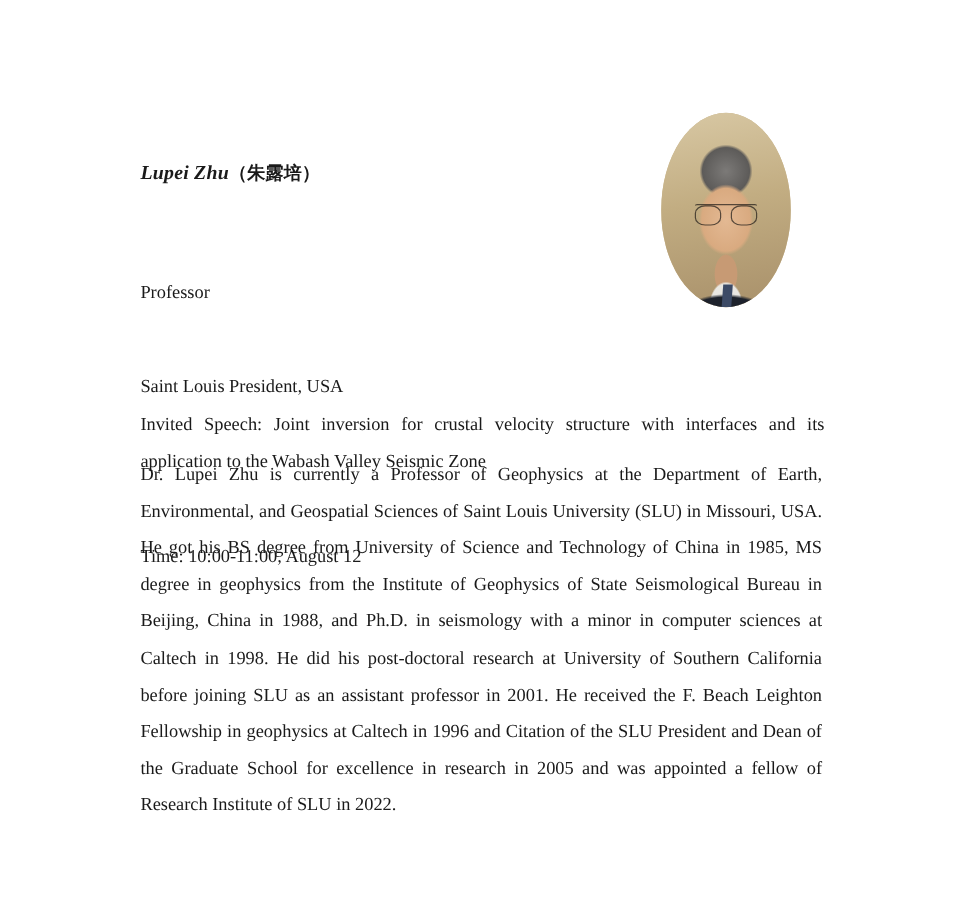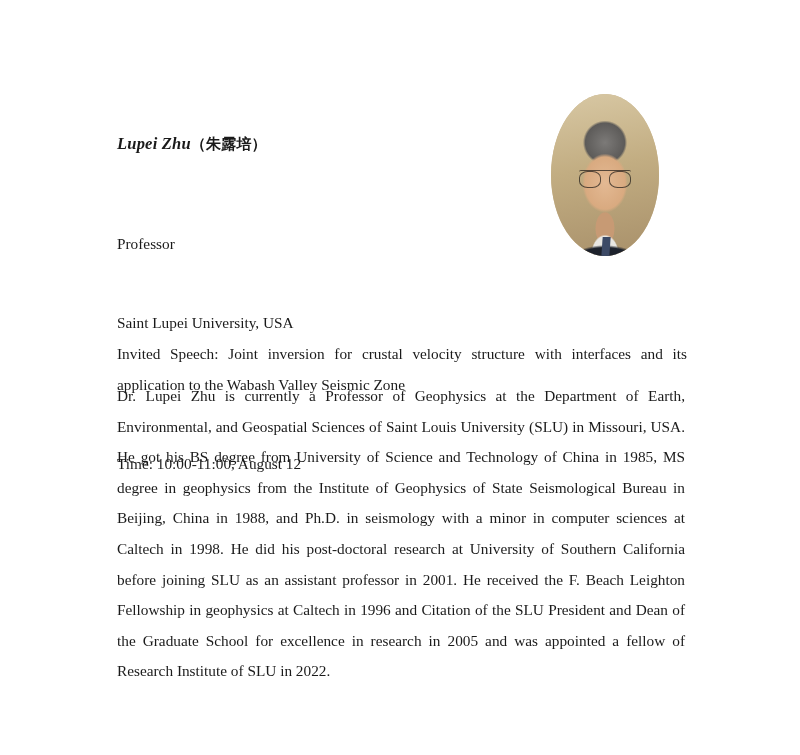--- a/index.html
+++ b/index.html
@@ -147,21 +147,21 @@
   </div>
 
   <div class="header-block">
     <div class="name-line">
       <span>Lupei Zhu</span><span class="cjk">（朱露培）</span>
     </div>
   </div>
 
   <div class="meta">
     <div class="line">Professor</div>
-    <div class="line">Saint Lupei University, USA</div>
+    <div class="line">Saint Louis President, USA</div>
     <div class="speech">Invited Speech: Joint inversion for crustal velocity structure with interfaces and its application to the Wabash Valley Seismic Zone</div>
     <div class="line">Time: 10:00-11:00, August 12</div>
   </div>
 
   <div class="bio">
     <p>Dr. Lupei Zhu is currently a Professor of Geophysics at the Department of Earth, Environmental, and Geospatial Sciences of Saint Louis University (SLU) in Missouri, USA. He got his BS degree from University of Science and Technology of China in 1985, MS degree in geophysics from the Institute of Geophysics of State Seismological Bureau in Beijing, China in 1988, and Ph.D. in seismology with a minor in computer sciences at Caltech in 1998. He did his post-doctoral research at University of Southern California before joining SLU as an assistant professor in 2001. He received the F. Beach Leighton Fellowship in geophysics at Caltech in 1996 and Citation of the SLU President and Dean of the Graduate School for excellence in research in 2005 and was appointed a fellow of Research Institute of SLU in 2022.</p>
   </div>
 
 </div>
 

